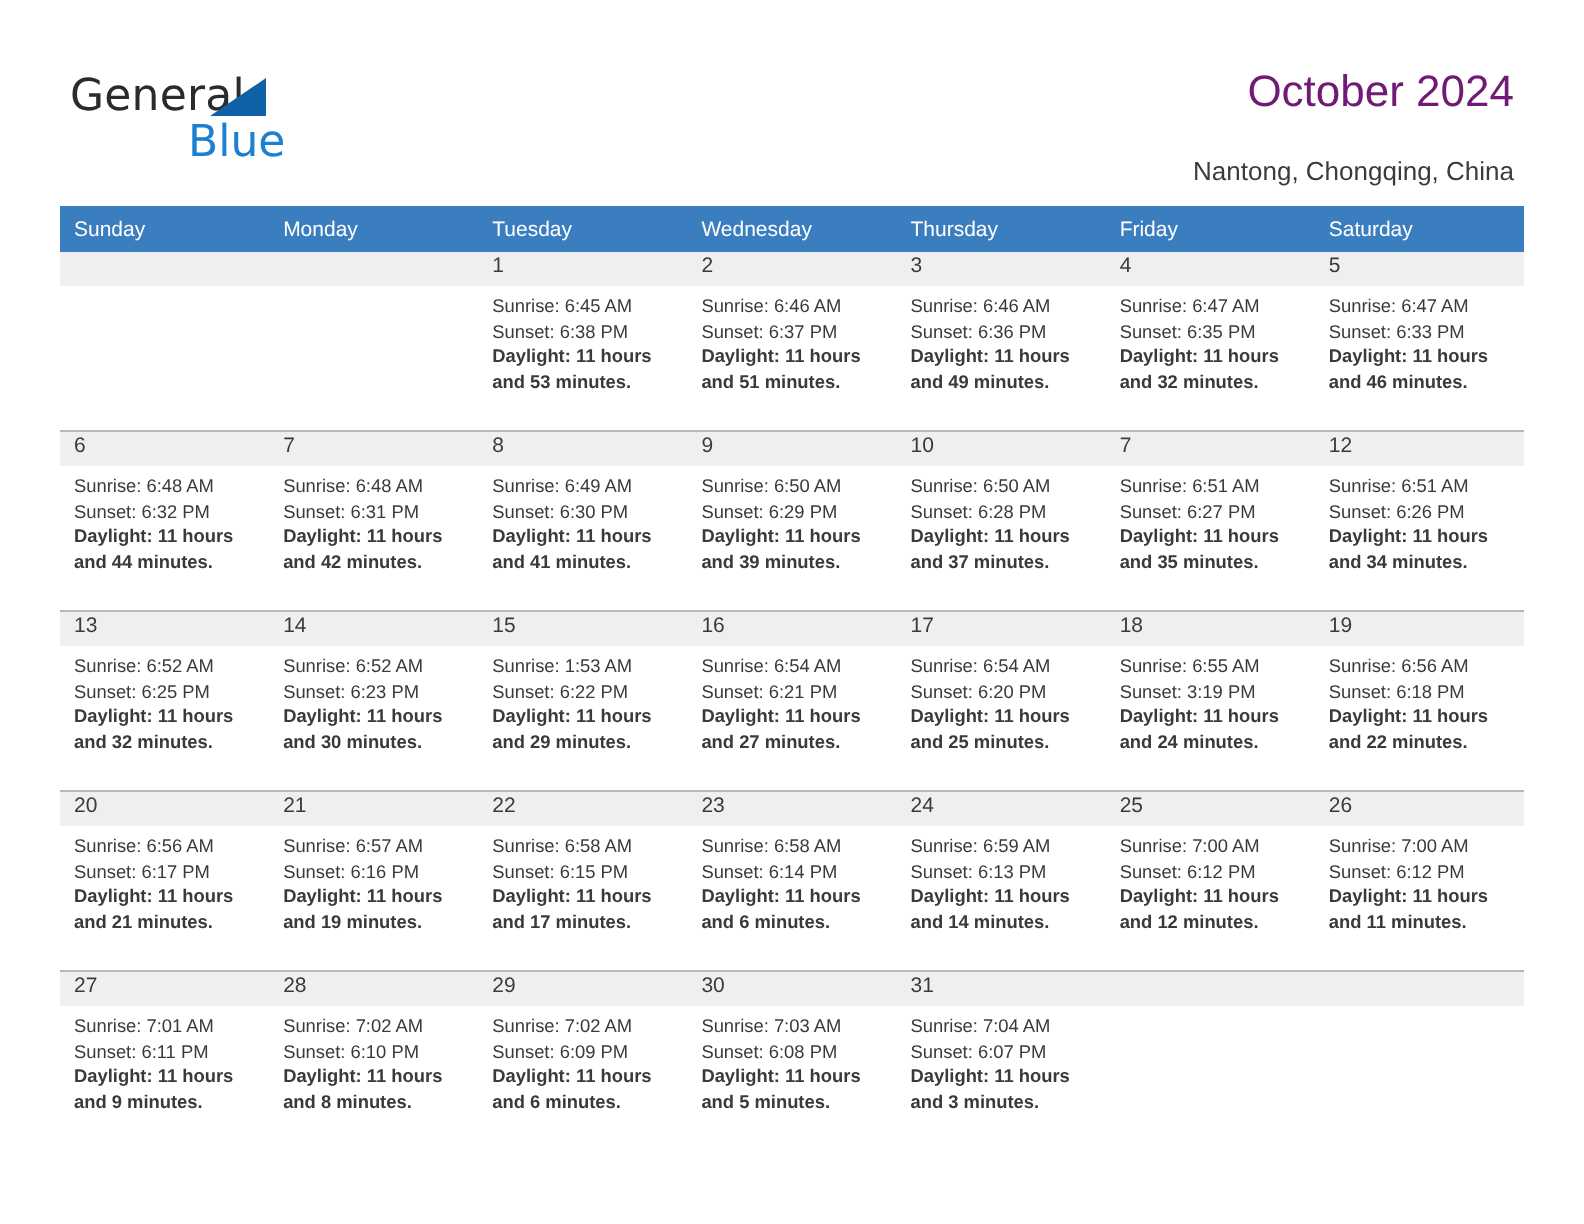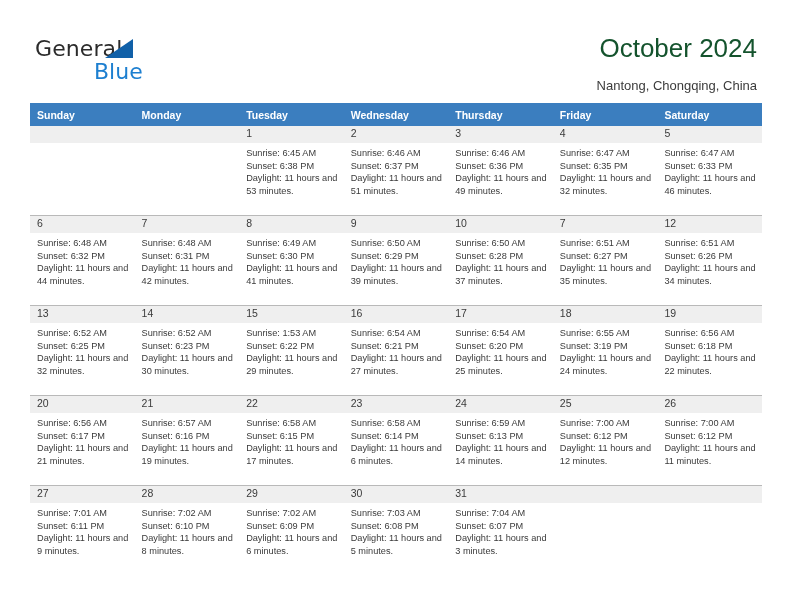--- a/index.html
+++ b/index.html
@@ -62,22 +62,22 @@
     top: 23px;
     font-size: 22px;
     color: #1d7fd0;
     font-family: "DejaVu Sans", sans-serif;
     font-weight: 400;
   }
   .title {
     position: absolute;
     right: 35px;
     top: 33px;
-    font-size: 26px;
-    color: #14532d;
+    font-size: 22px;
+    color: #701a75;
     text-align: left;
     white-space: nowrap;
     font-weight: 400;
   }
   .subtitle {
     position: absolute;
     right: 35px;
     top: 78px;
     font-size: 13px;
     color: #3b3b3b;
@@ -91,21 +91,21 @@
     left: 30px;
     top: 103px;
     width: 732px;
     border-collapse: collapse;
     table-layout: fixed;
   }
   .calendar th {
     background: #3b7ebf;
     color: #ffffff;
     font-size: 10.5px;
-    font-weight: bold;
+    font-weight: normal;
     text-align: left;
     padding: 5px 0 5px 7px;
     height: 13px;
     border: none;
   }
   .calendar td {
     width: 104.57px;
     height: 89px;
     vertical-align: top;
     padding: 0;
@@ -131,20 +131,21 @@
     padding: 4px 5px 0 7px;
     font-size: 9.2px;
     line-height: 12.55px;
     color: #3a3a3a;
   }
   .cell-body div {
     white-space: nowrap;
   }
   .cell-body .wrap2 {
     white-space: normal;
+    font-weight: bold;
   }
 </style>
 </head>
 <body>
 
 <div class="page">
 
   <div class="header">
     <div class="logo">
       <span class="logo-general">General</span>

